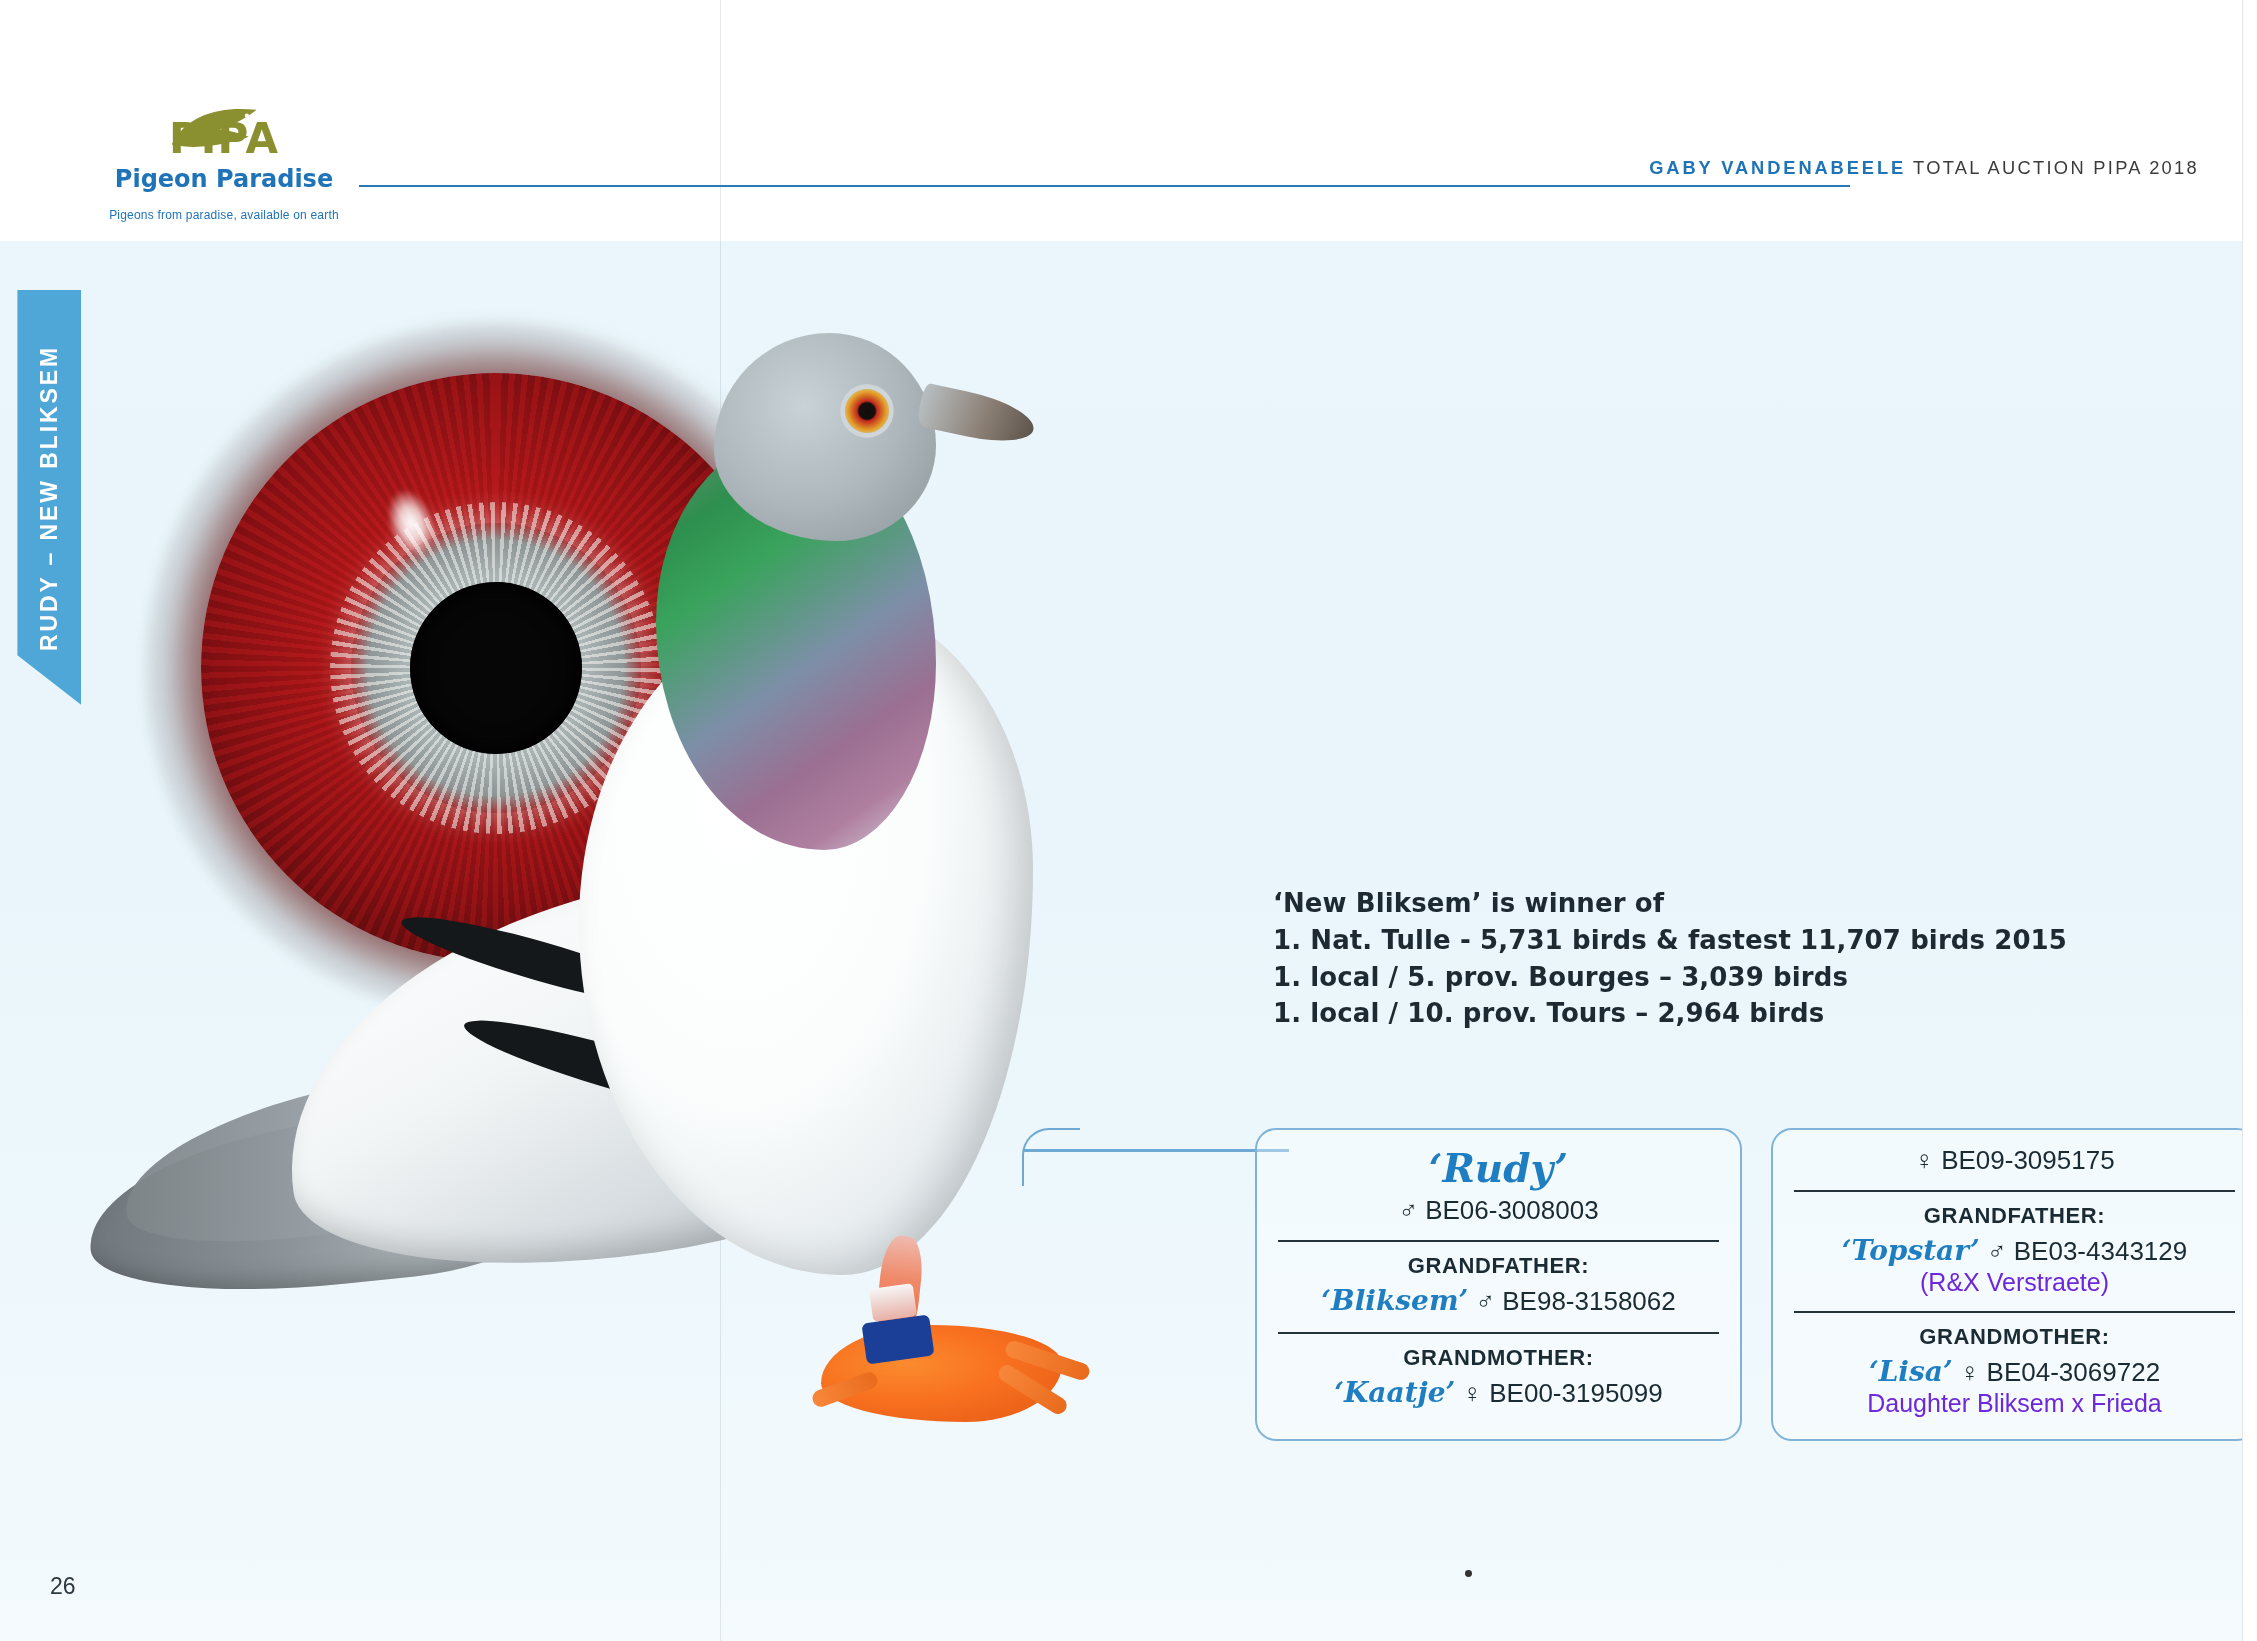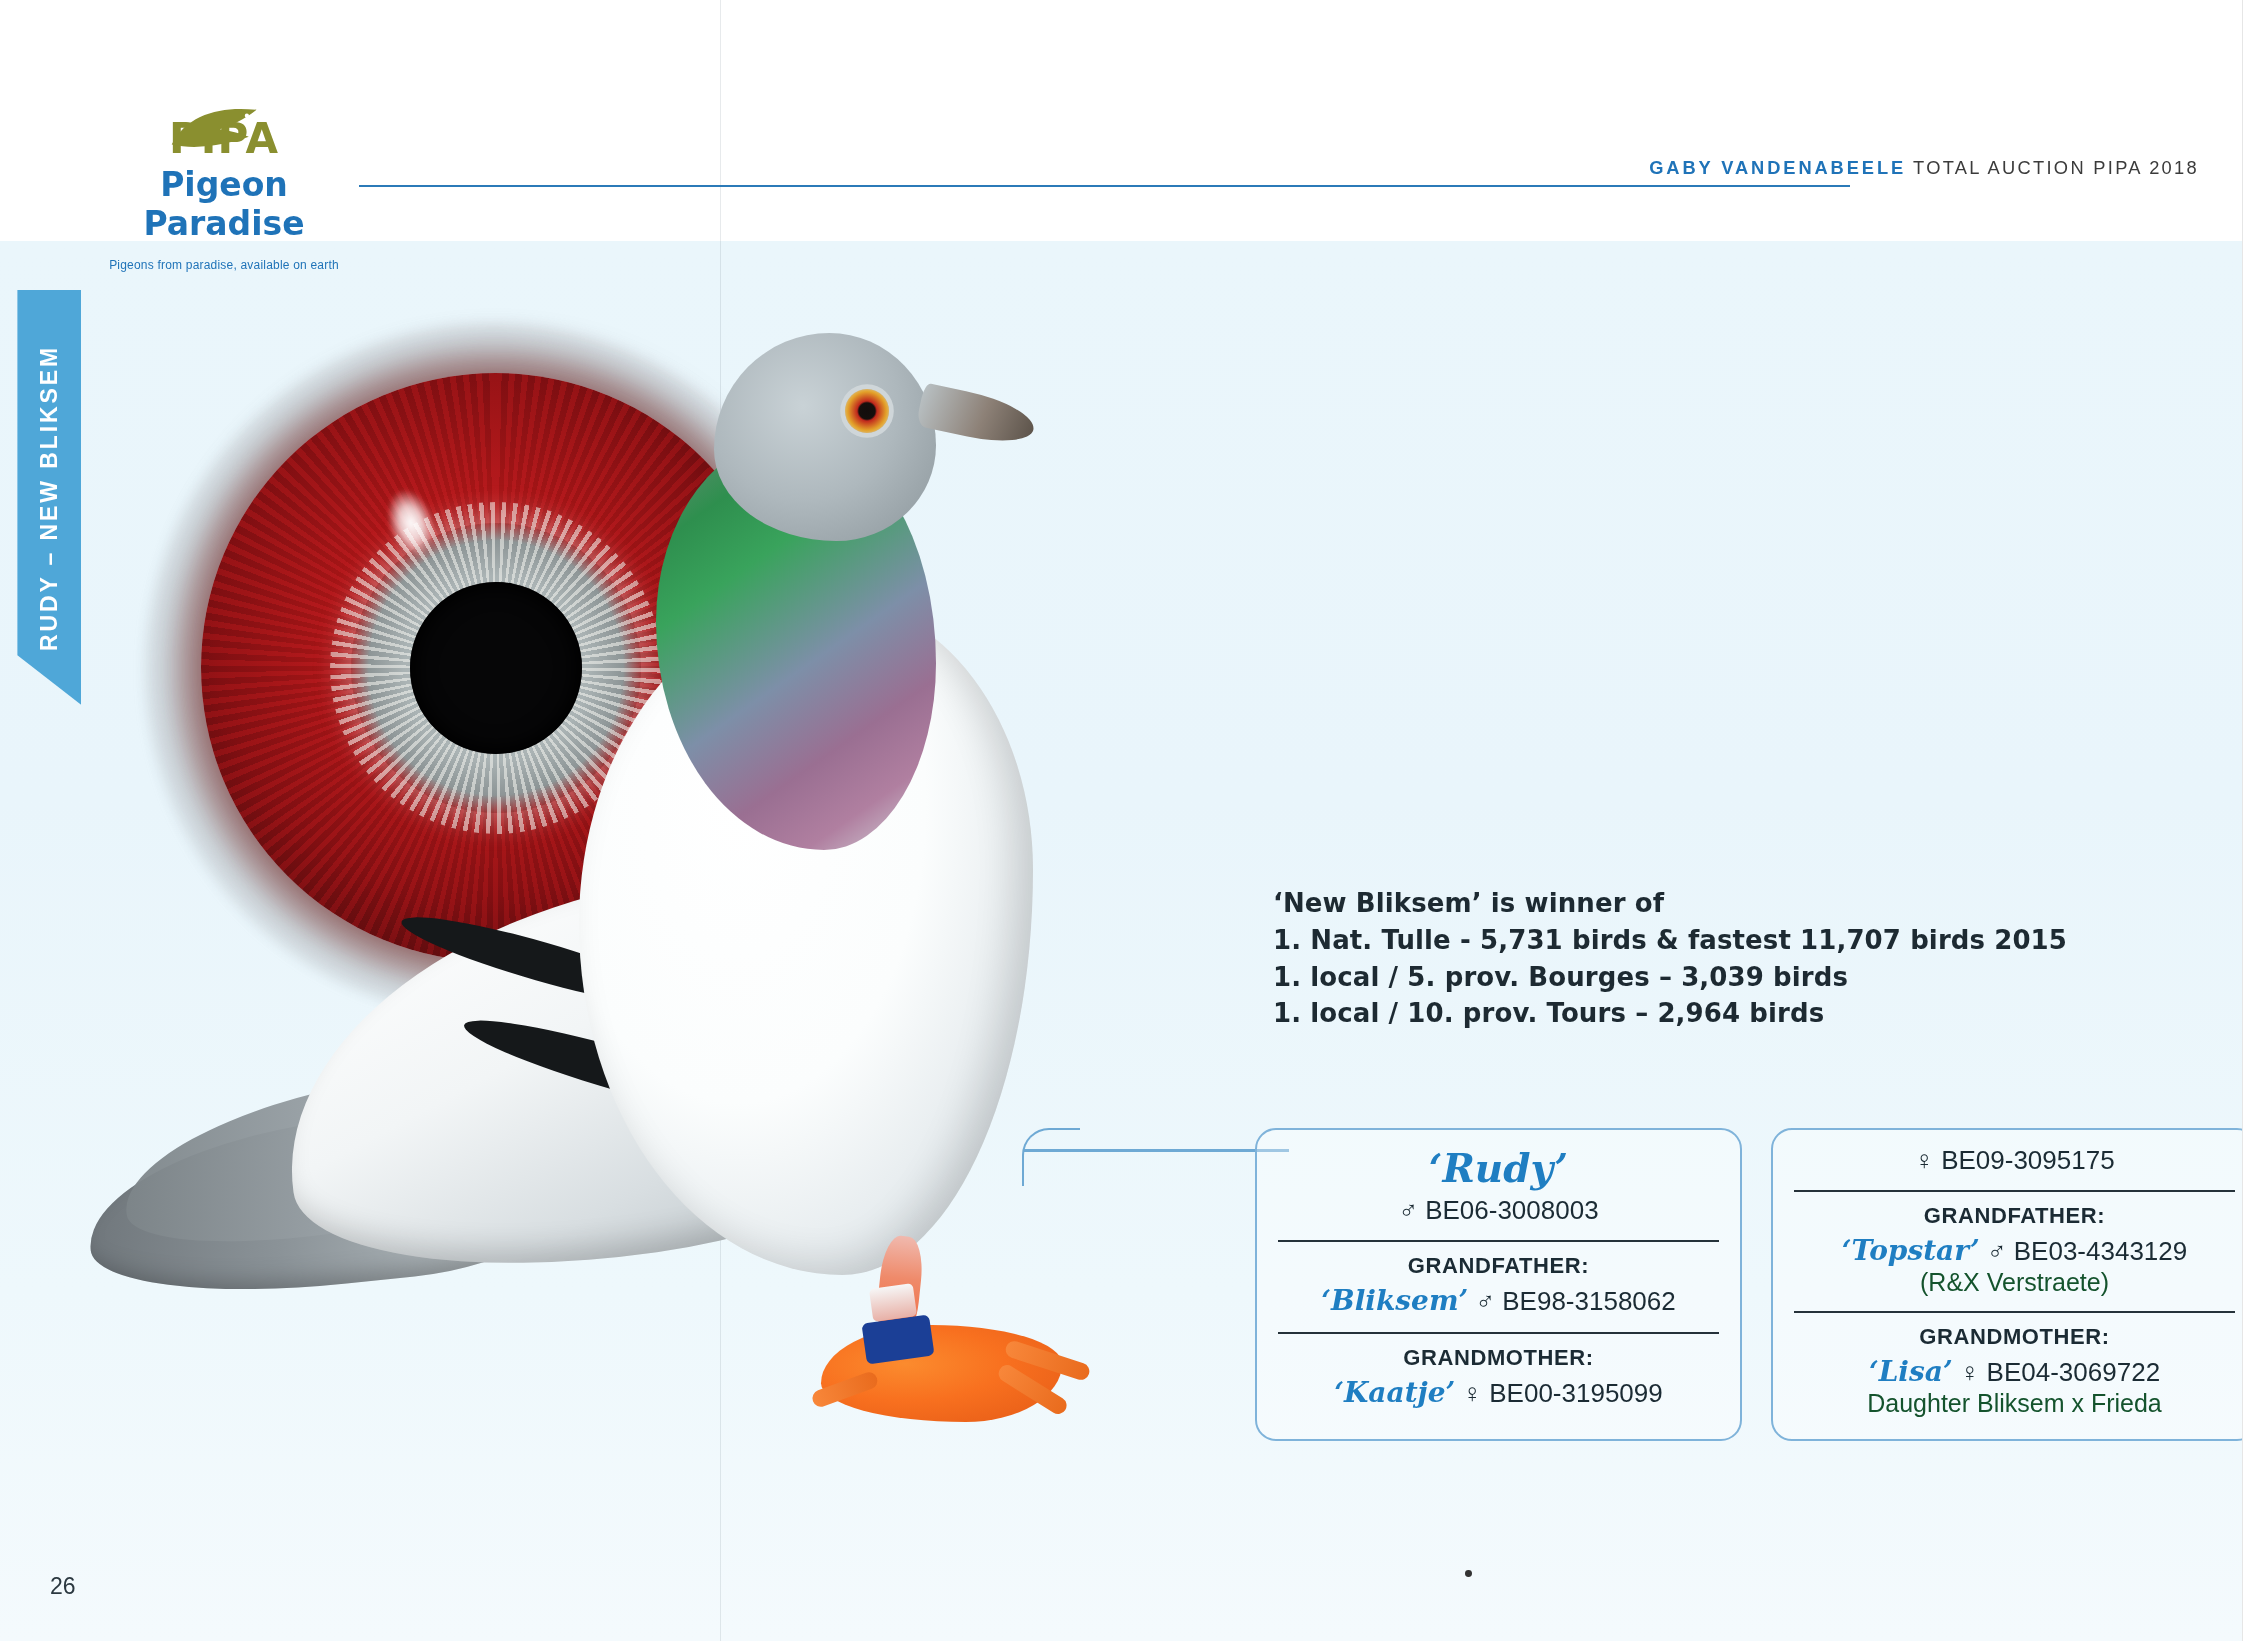--- a/index.html
+++ b/index.html
@@ -32,21 +32,21 @@
     position: absolute; left: 79px; top: 114px; width: 290px; text-align: center;
   }
   .logo-pipa {
     font-size: 42px; font-weight: bold; color: #8a8f2f; letter-spacing: 1px;
     font-family: "DejaVu Sans", sans-serif;
   }
   .logo-bird {
     position:absolute; left: 164px; top: 104px;
   }
   .logo-sub {
-    font-size: 33px; font-weight: bold; color: #1f73b8; margin-top: 1.9px;
+    font-size: 24px; font-weight: bold; color: #1f73b8; margin-top: 1.9px;
     font-family: "DejaVu Sans", sans-serif;
   }
   .logo-tag {
     font-size: 12px; color: #1f73b8; margin-top: 15px; letter-spacing: 0.2px;
   }
   .header-rule {
     position: absolute; left: 359px; top: 185px; width: 1491px; height: 1.9px;
     background: #2b7ab8;
   }
   .header-right {
@@ -275,21 +275,21 @@
   .ped-label {
     font-size: 22px; font-weight: bold; color: #1b2b34; letter-spacing: 0.6px; margin-bottom: 3.9px;
   }
   .ped-line {
     font-size: 26px; color: #1b2b34; line-height: 1.25;
   }
   .ped-line .gp-name {
     font-family: "DejaVu Serif", serif; font-style: italic; font-weight: bold; color: #1f7ec2;
     font-size: 28px;
   }
-  .ped-extra { font-size: 25px; color:#14532d; }
+  .ped-extra { font-size: 25px; color:#6d28d9; }
 
   
   .page-num {
     position: absolute; left: 50px; bottom: 41px;
     font-size: 23px; color: #2b3840;
   }
   .footer-dot {
     position:absolute; left: 1465px; bottom: 64px; width: 6.8px; height: 6.8px; background: #333; border-radius: 50%;
   }
   .fold-line {

